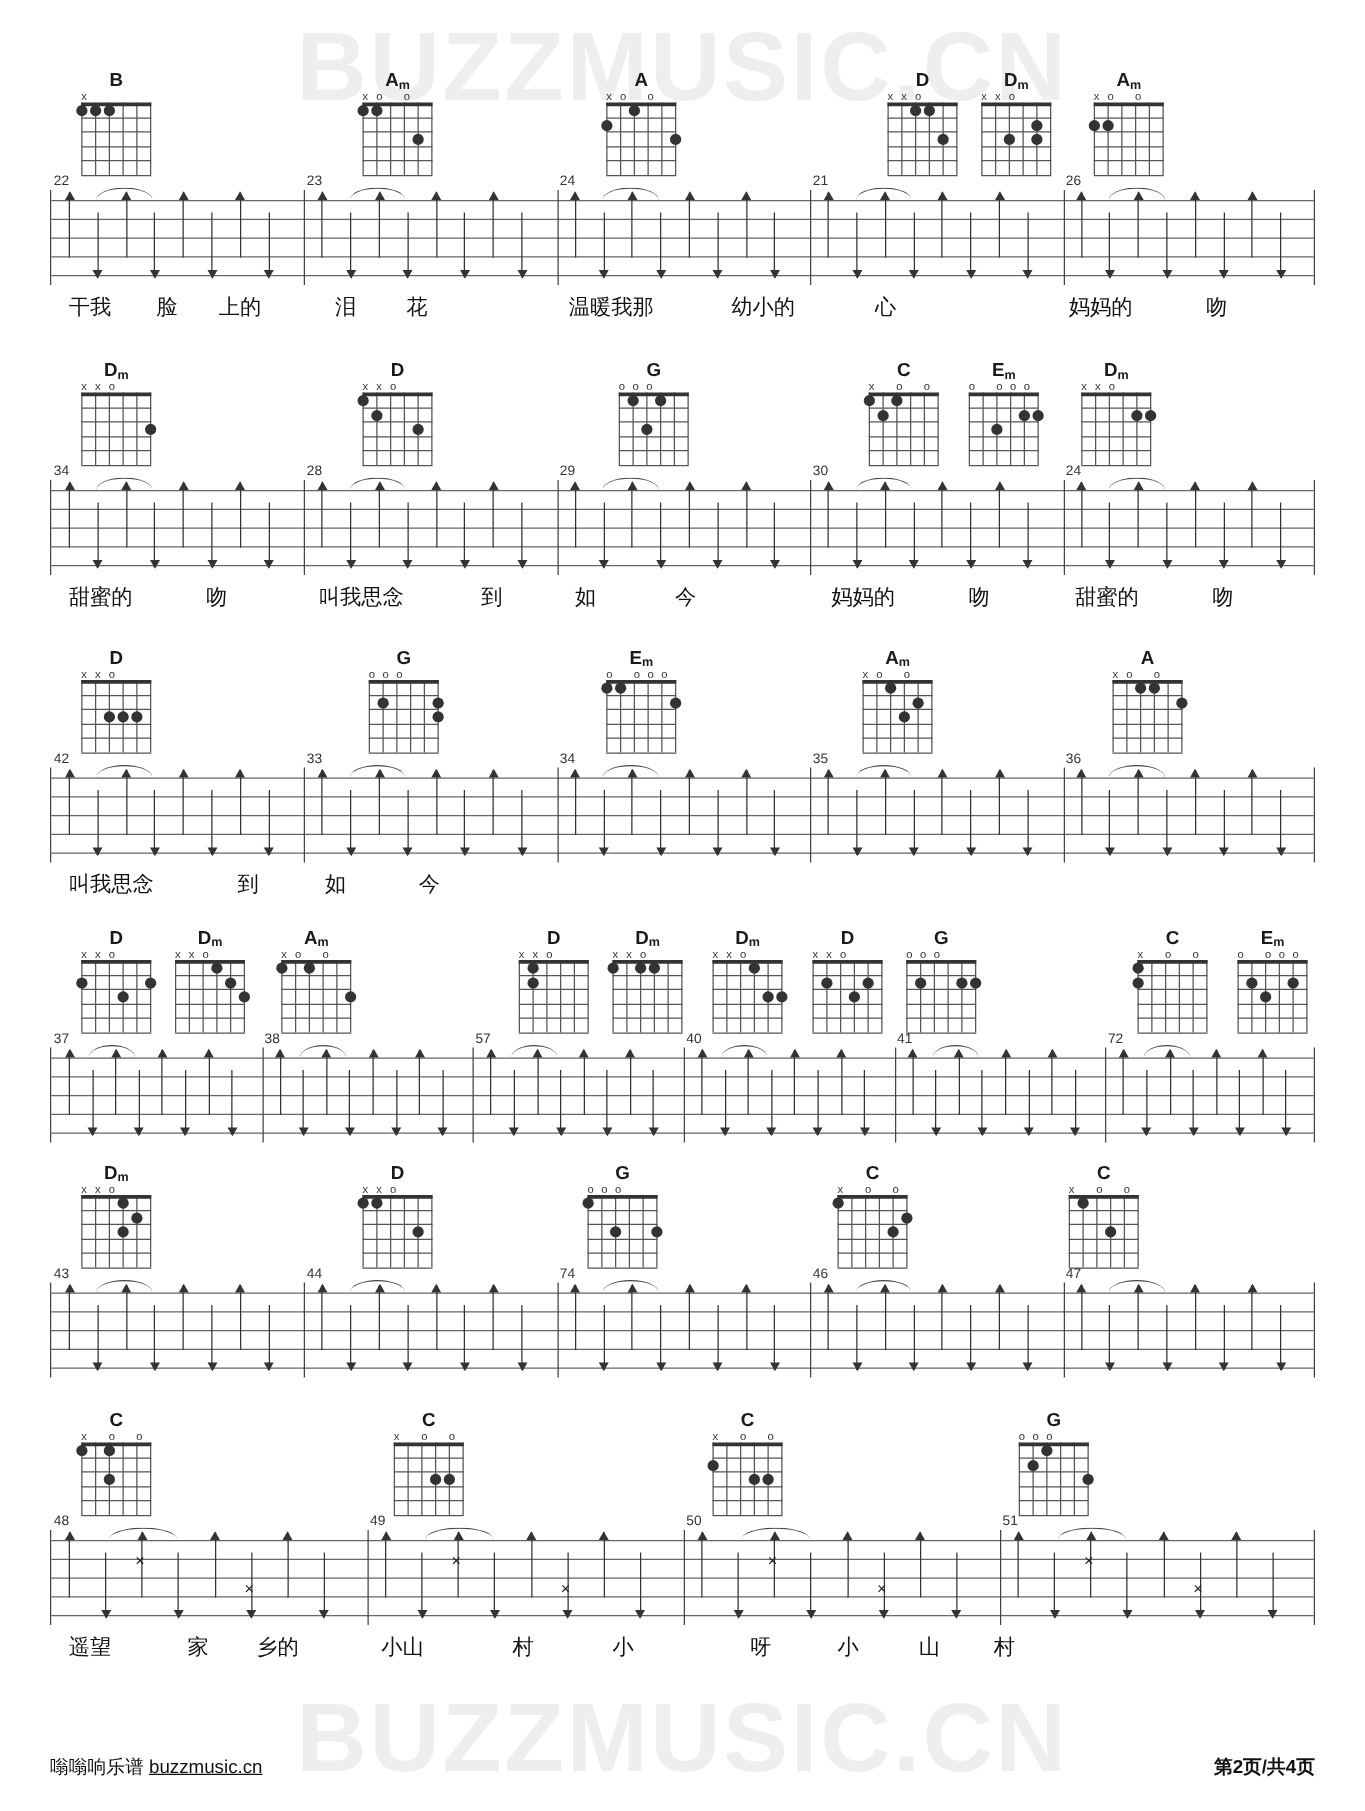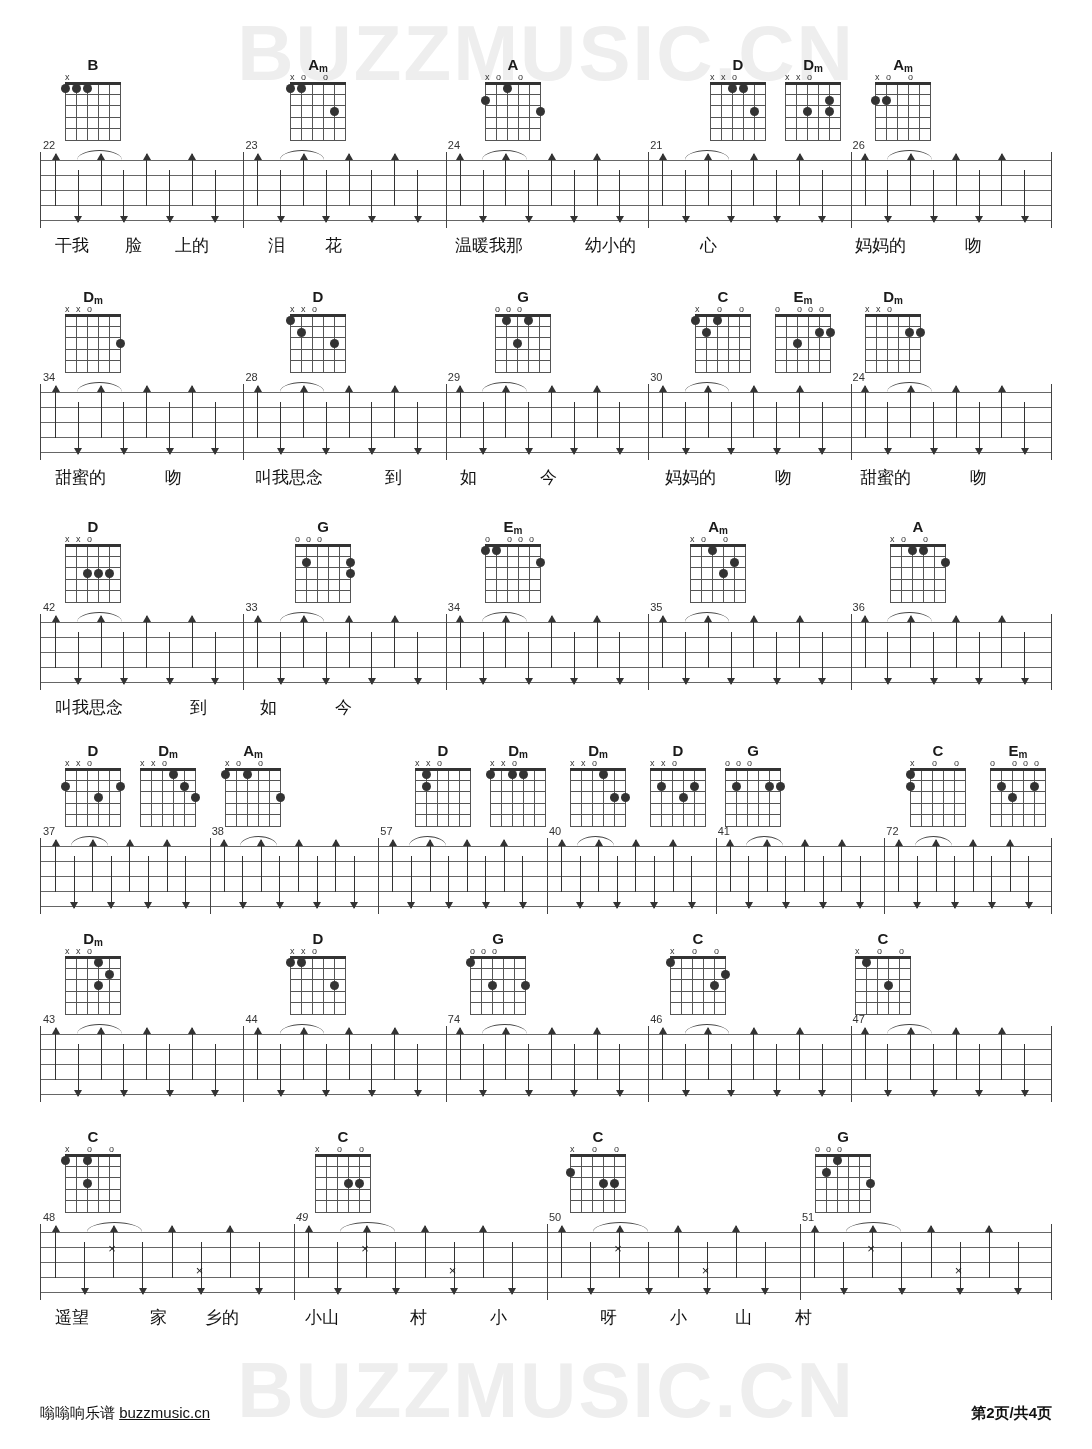--- a/index.html
+++ b/index.html
@@ -1768,21 +1768,21 @@
         </div>
         <div class="xmark" style="left: 154.625px; top: 40px;">×</div>
         <div class="arrow up" style="left: 188.75px; top: 2px; height: 52px;">
           <div class="head"></div>
         </div>
         <div class="arrow dn" style="left: 217.875px; top: 18px; height: 52px;">
           <div class="head"></div>
         </div>
         <div class="tie" style="left: 45.54px; top: -2px; width: 55.66px;"></div>
         <div class="bar" style="left: 253px;"></div>
-        <div class="measnum" style="left: 255px; font-style: italic;">49</div>
+        <div class="measnum" style="left: 255px;">49</div>
         <div class="arrow up" style="left: 267px; top: 2px; height: 52px;">
           <div class="head"></div>
         </div>
         <div class="arrow dn" style="left: 296.125px; top: 18px; height: 52px;">
           <div class="head"></div>
         </div>
         <div class="arrow up" style="left: 325.25px; top: 2px; height: 52px;">
           <div class="head"></div>
         </div>
         <div class="xmark" style="left: 320.25px; top: 18px;">×</div>

